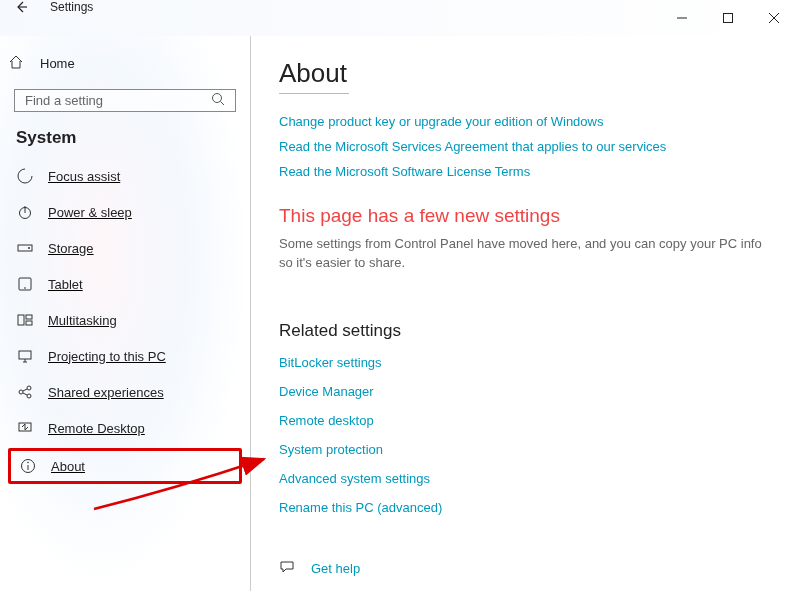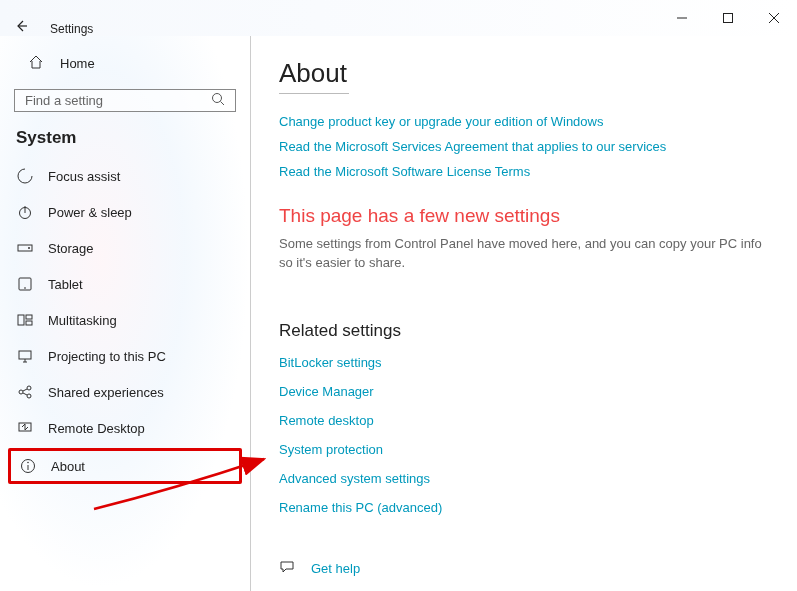--- a/index.html
+++ b/index.html
@@ -8,52 +8,52 @@
   font-size: 13px;
   width: 797px;
   height: 591px;
   background: #fff;
   position: relative;
   overflow: hidden;
 }
 .titlebar {
   height: 36px;
   display: flex;
-  align-items: flex-end;
+  align-items: flex-start;
   padding-left: 14px;
   background: linear-gradient(90deg, #f6f9fd 0%, #f9fbfe 40%, #fff 100%);
 }
 .titlebar .back { width: 18px; color: #222; }
 .titlebar .ttl { margin-left: 18px; font-size: 12px; color: #222; }
 .titlebar .ctrls { margin-left: auto; display: flex; }
 .titlebar .ctrls div {
   width: 46px; height: 36px; display: flex; align-items: center; justify-content: center;
   font-size: 13px; color: #222;
 }
 .main { display: flex; height: calc(591px - 36px); }
 .sidebar {
   width: 250px;
   padding: 10px 0 10px 0;
   background: radial-gradient(ellipse at 40% 40%, rgba(250,220,230,0.25) 0%, rgba(210,230,250,0.25) 40%, rgba(255,255,255,0.6) 70%);
   display: flex; flex-direction: column;
   position: relative;
 }
 .home {
   display: flex; align-items: center; gap: 16px;
-  padding: 8px 28px; cursor: pointer; color: #222;
+  padding: 8px 8px; cursor: pointer; color: #222;
 }
 .searchwrap { padding: 8px 14px 10px 14px; }
 .searchbox {
   width: 100%; height: 23px; border: 1px solid #888;
   display: flex; align-items: center; padding: 0 10px; background: rgba(255,255,255,0.6);
 }
 .searchbox span:first-child { flex: 1; color: #666; font-size: 13px; }
 .searchbox .mag { color: #444; font-size: 13px; }
 .section { padding: 6px 16px 4px 16px; font-size: 17px; font-weight: 600; color: #222; }
-.nav { margin-top: 6px; overflow-y: auto; flex: 1; }
+.nav { margin-top: 6px; overflow-y: auto; flex: 1; text-decoration: underline; }
 .nav-item {
   display: flex; align-items: center; gap: 14px;
   padding: 10px 16px; cursor: pointer; color: #222;
 }
 .nav-item.selected {
   border: 3px solid #d00; border-radius: 2px;
   margin: 2px 8px 2px 8px; padding: 7px 8px;
 }
 .nav-item .ico { width: 18px; display: flex; justify-content: center; color: #333; font-size: 14px; }
 .content {

